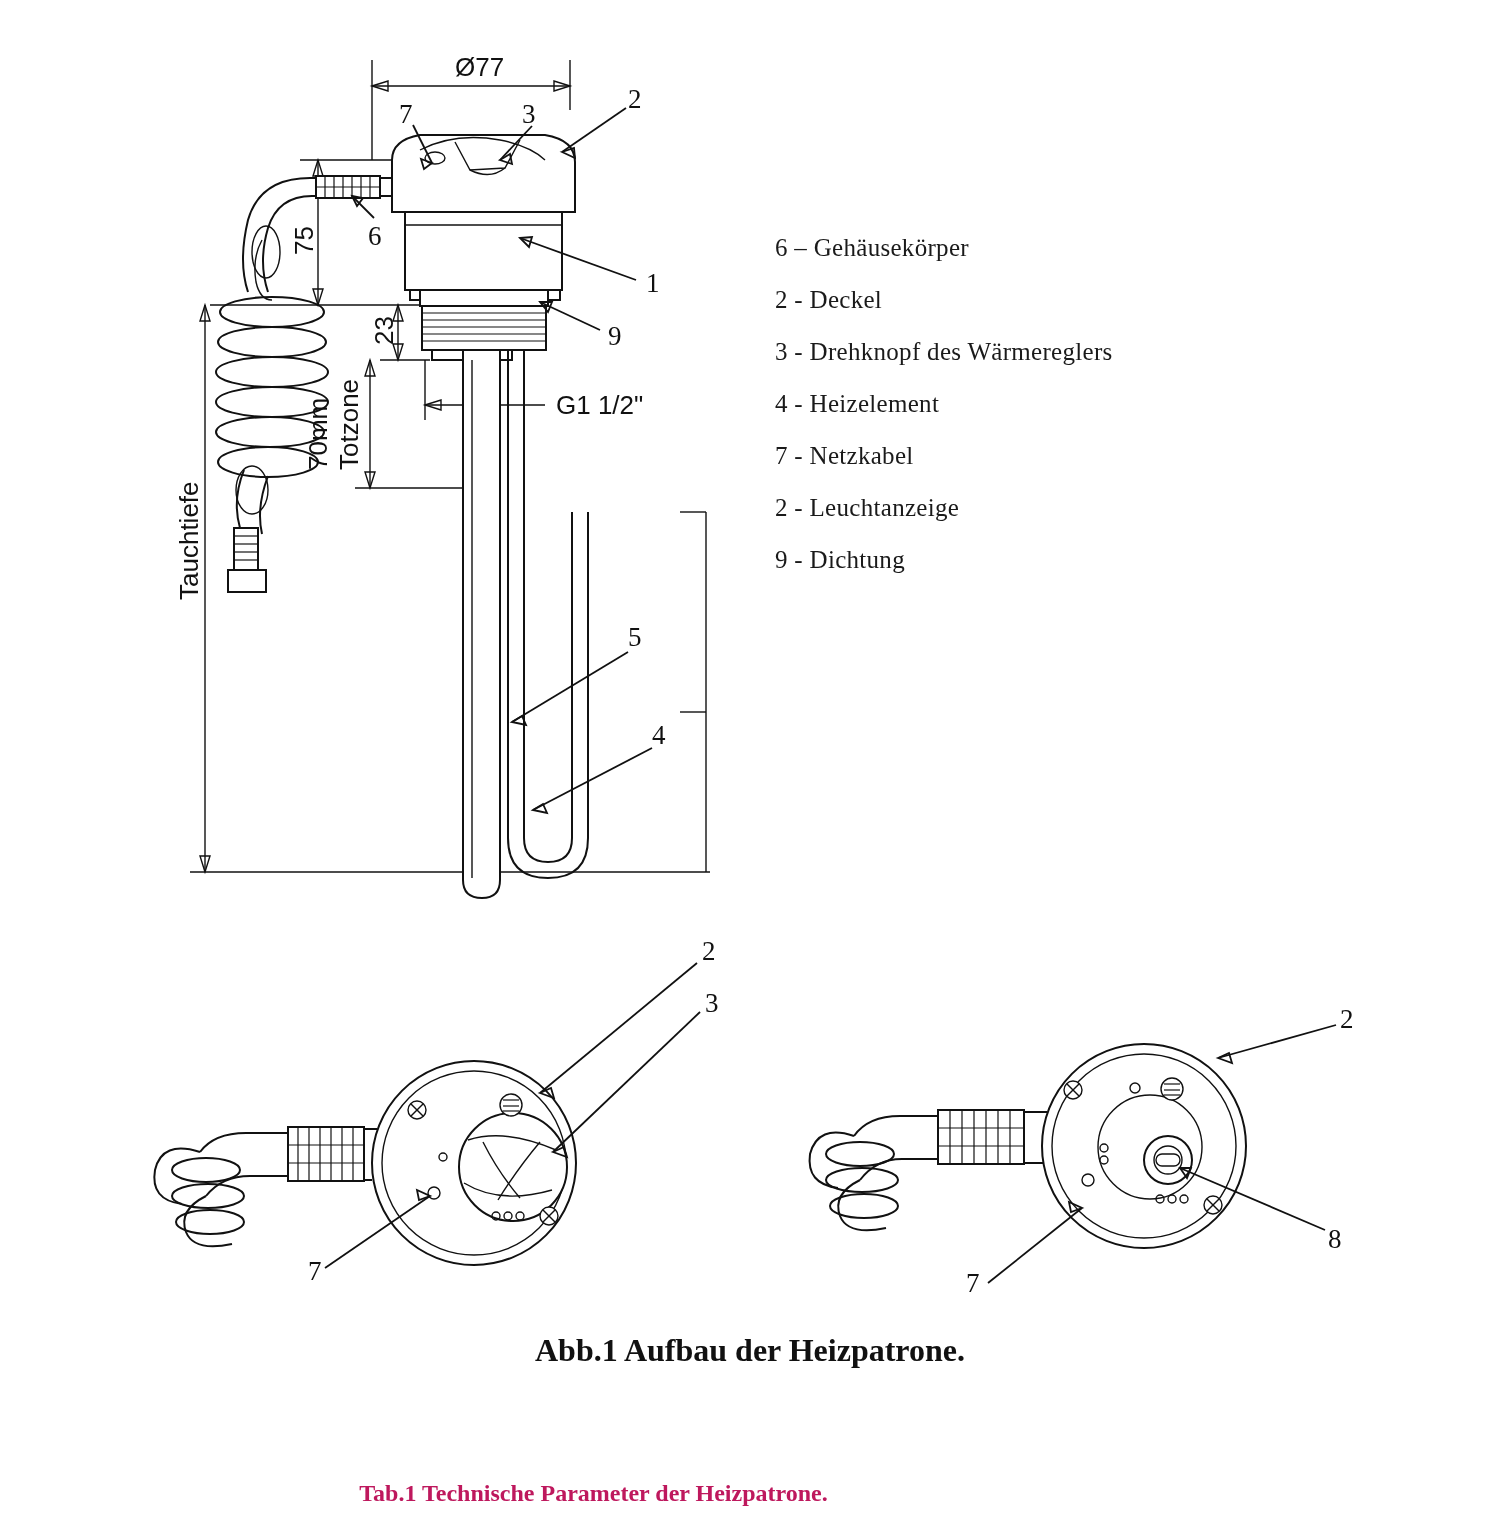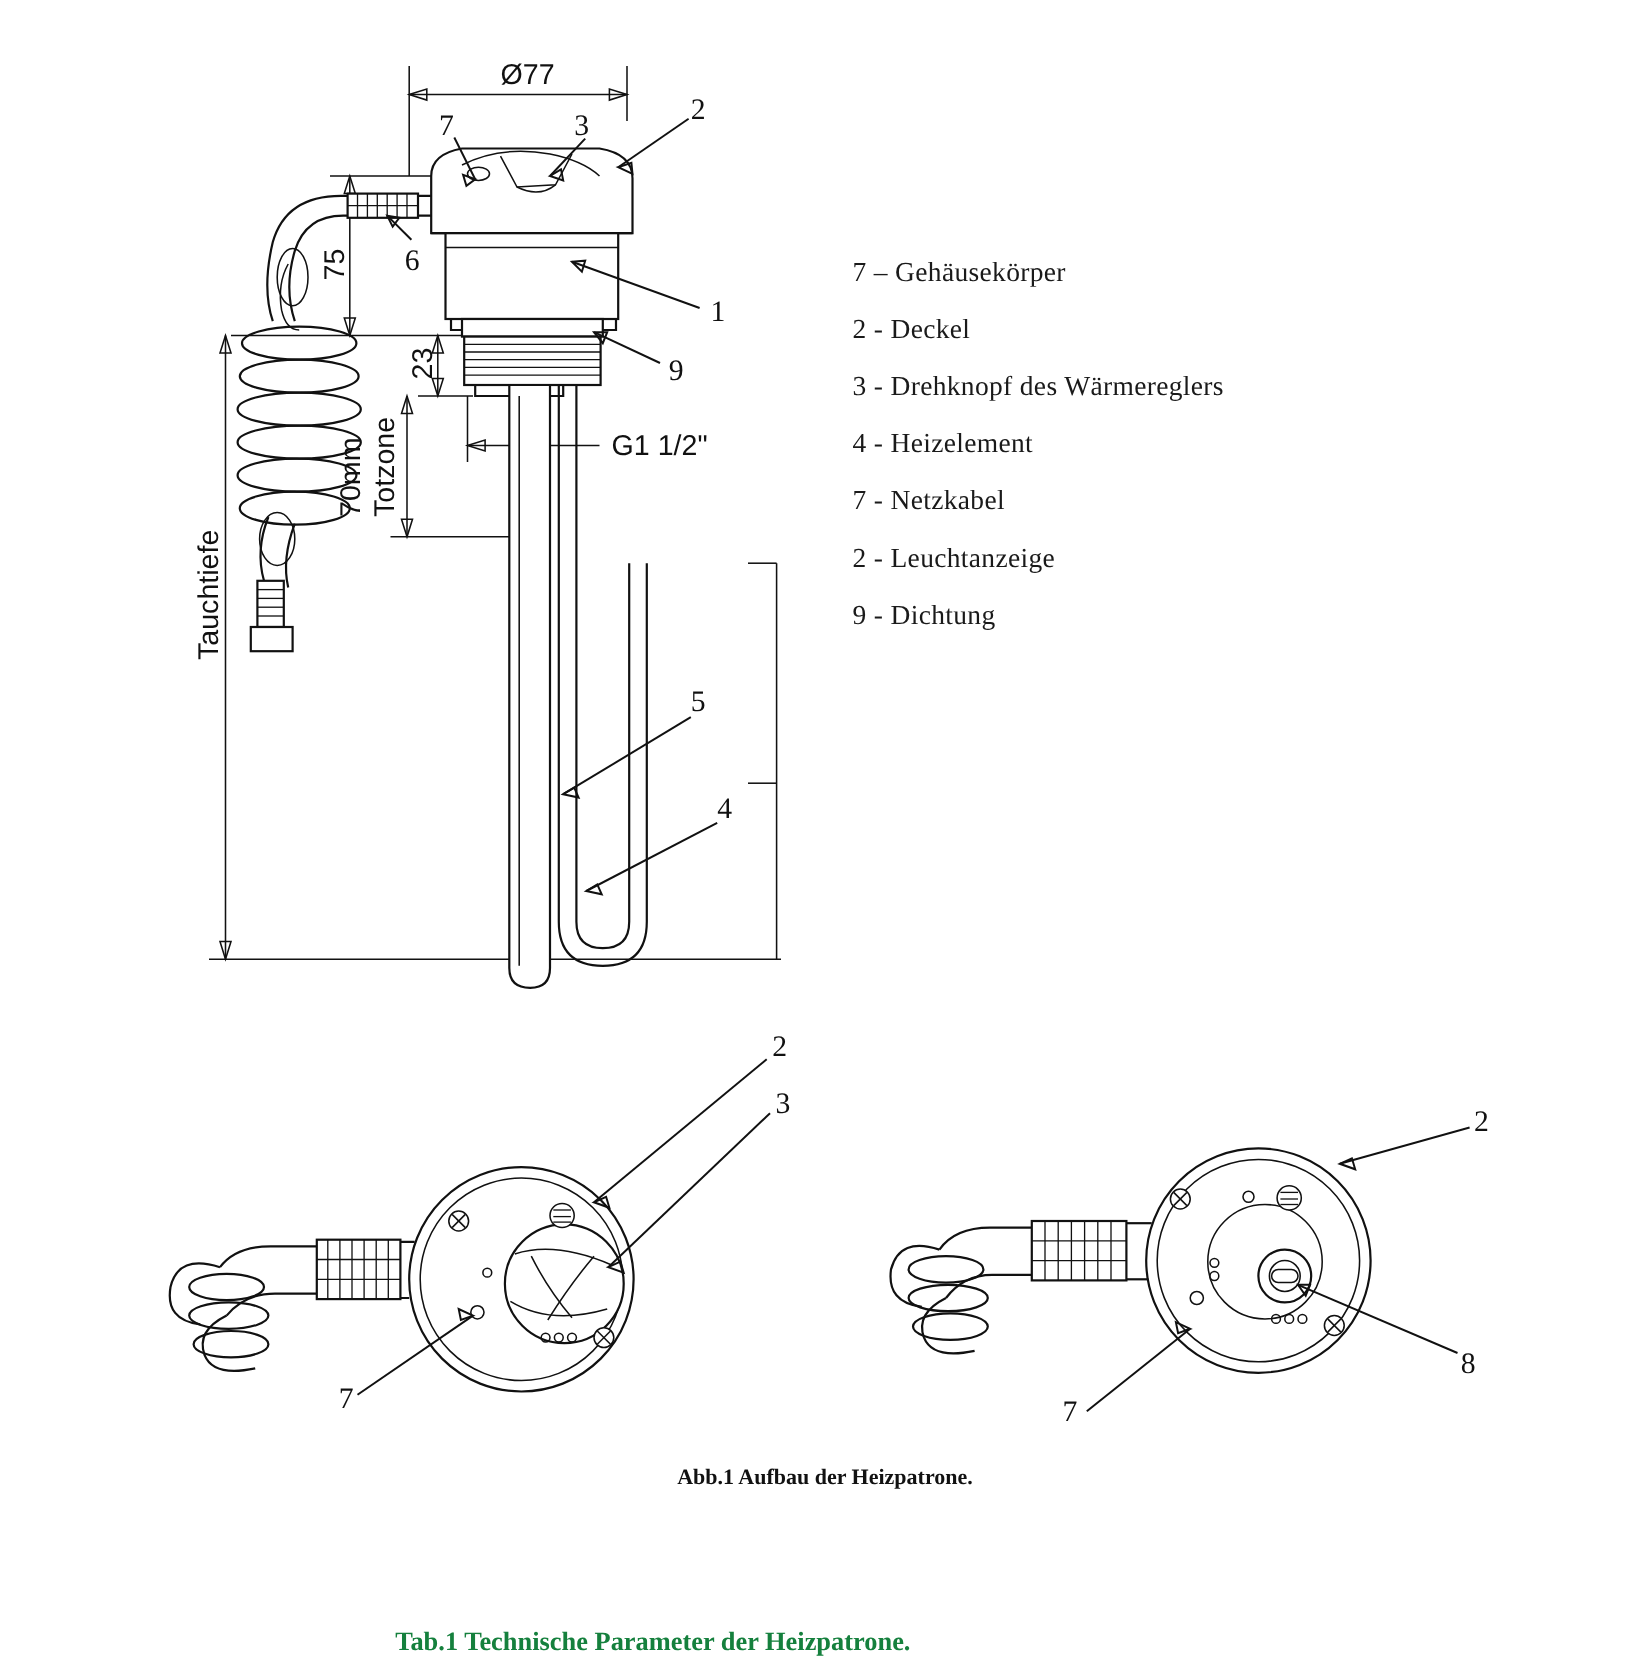--- a/index.html
+++ b/index.html
@@ -37,34 +37,34 @@
     white-space: nowrap;
     letter-spacing: 0.3px;
   }
   .caption-fig {
     position: absolute;
     left: 0;
     top: 1332px;
     width: 1500px;
     text-align: center;
     font-family: "Liberation Serif", serif;
-    font-size: 20px;
+    font-size: 32px;
     font-weight: bold;
     color: #111111;
   }
   .caption-tab {
     position: absolute;
     left: 0;
     top: 1480px;
     width: 1187px;
     text-align: center;
     font-family: "Liberation Serif", serif;
     font-size: 24px;
     font-weight: bold;
-    color: #15803d;
+    color: #be185d;
   }
   text.lbl {
     font-family: "Liberation Serif", serif;
     font-size: 27px;
     fill: #111111;
   }
   text.dim {
     font-family: "Liberation Sans", sans-serif;
     font-size: 26px;
     fill: #111111;
@@ -397,21 +397,21 @@
     <text class="lbl" x="702" y="960">2</text>
     <text class="lbl" x="705" y="1012">3</text>
     <text class="lbl" x="308" y="1280">7</text>
 
     <text class="lbl" x="1340" y="1028">2</text>
     <text class="lbl" x="1328" y="1248">8</text>
     <text class="lbl" x="966" y="1292">7</text>
   </svg>
 
   <div class="legend">
-    <div class="legend-item">7 – Gehäusekörper</div>
+    <div class="legend-item">6 – Gehäusekörper</div>
     <div class="legend-item">2 - Deckel</div>
     <div class="legend-item">3 - Drehknopf des Wärmereglers</div>
     <div class="legend-item">4 - Heizelement</div>
     <div class="legend-item">7 - Netzkabel</div>
     <div class="legend-item">2 - Leuchtanzeige</div>
     <div class="legend-item">9 - Dichtung</div>
   </div>
 
   <div class="caption-fig">Abb.1 Aufbau der Heizpatrone.</div>
   <div class="caption-tab">Tab.1 Technische Parameter der Heizpatrone.</div>

